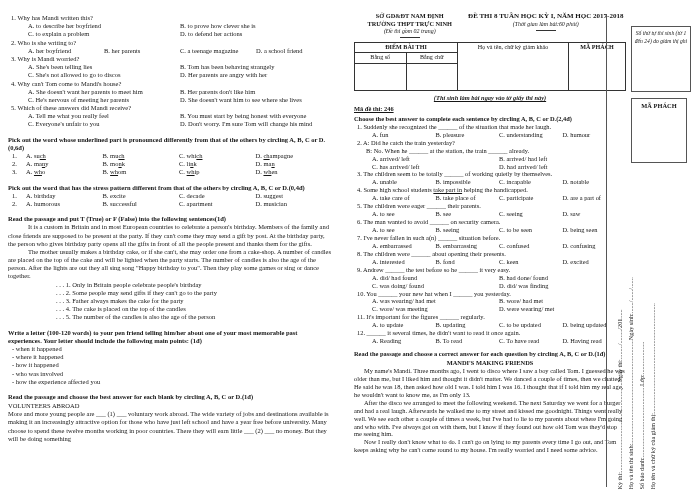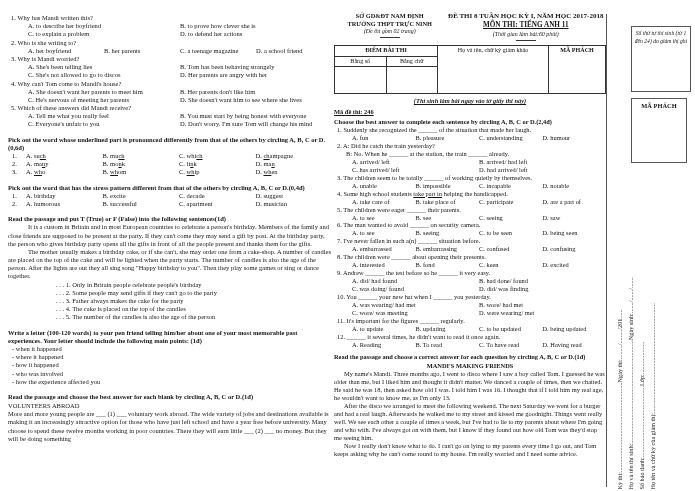--- a/index.html
+++ b/index.html
@@ -3,21 +3,21 @@
 <meta charset="utf-8">
 <style>
   html,body{margin:0;padding:0;}
   body{
     width:695px;height:491px;position:relative;overflow:hidden;
     background:#ffffff;color:#161616;
     font-family:"Liberation Serif","DejaVu Serif",serif;
   }
   
   .col-left{position:absolute;left:8px;top:14px;width:324px;font-size:6.5px;line-height:1.26;}
-  .col-mid{position:absolute;left:334px;top:12px;width:272px;font-size:6.4px;line-height:1.24;}
+  .col-mid{position:absolute;left:354px;top:12px;width:272px;font-size:6.4px;line-height:1.24;}
   .sec{margin-top:7px;}
   .hd{font-weight:bold;}
   .stem{padding-left:3px;}
   .stem2{padding-left:12px;}
   .orow{display:flex;padding-left:20px;}
   .col-mid .orow{padding-left:18px;}
   .opt{flex:1;padding-right:2px;}
   .pnrow{display:flex;padding-left:4px;}
   .qnum{width:14px;flex:none;}
   .opts{display:flex;flex:1;}
@@ -269,21 +269,20 @@
 
   <div class="hdr">
     <div class="hdr-left">
       <div class="org">SỞ GD&amp;ĐT NAM ĐỊNH</div>
       <div class="org">TRƯỜNG THPT TRỰC NINH</div>
       <div class="org-it">(Đề thi gồm 02 trang)</div>
       <div class="dash"></div>
     </div>
     <div class="hdr-right">
       <div class="title1">ĐỀ THI 8 TUẦN HỌC KỲ I, NĂM HỌC 2017-2018</div>
-      <div class="title2">MÔN THI: TIẾNG ANH 11</div>
       <div class="title3">(Thời gian làm bài:60 phút)</div>
       <div class="dash"></div>
     </div>
   </div>
 
   <table class="score">
     <tbody>
         <tr>
       <td colspan="2" class="score-hd">ĐIỂM BÀI THI</td>
       <td rowspan="3" class="w3">Họ và tên, chữ ký giám khảo</td>

